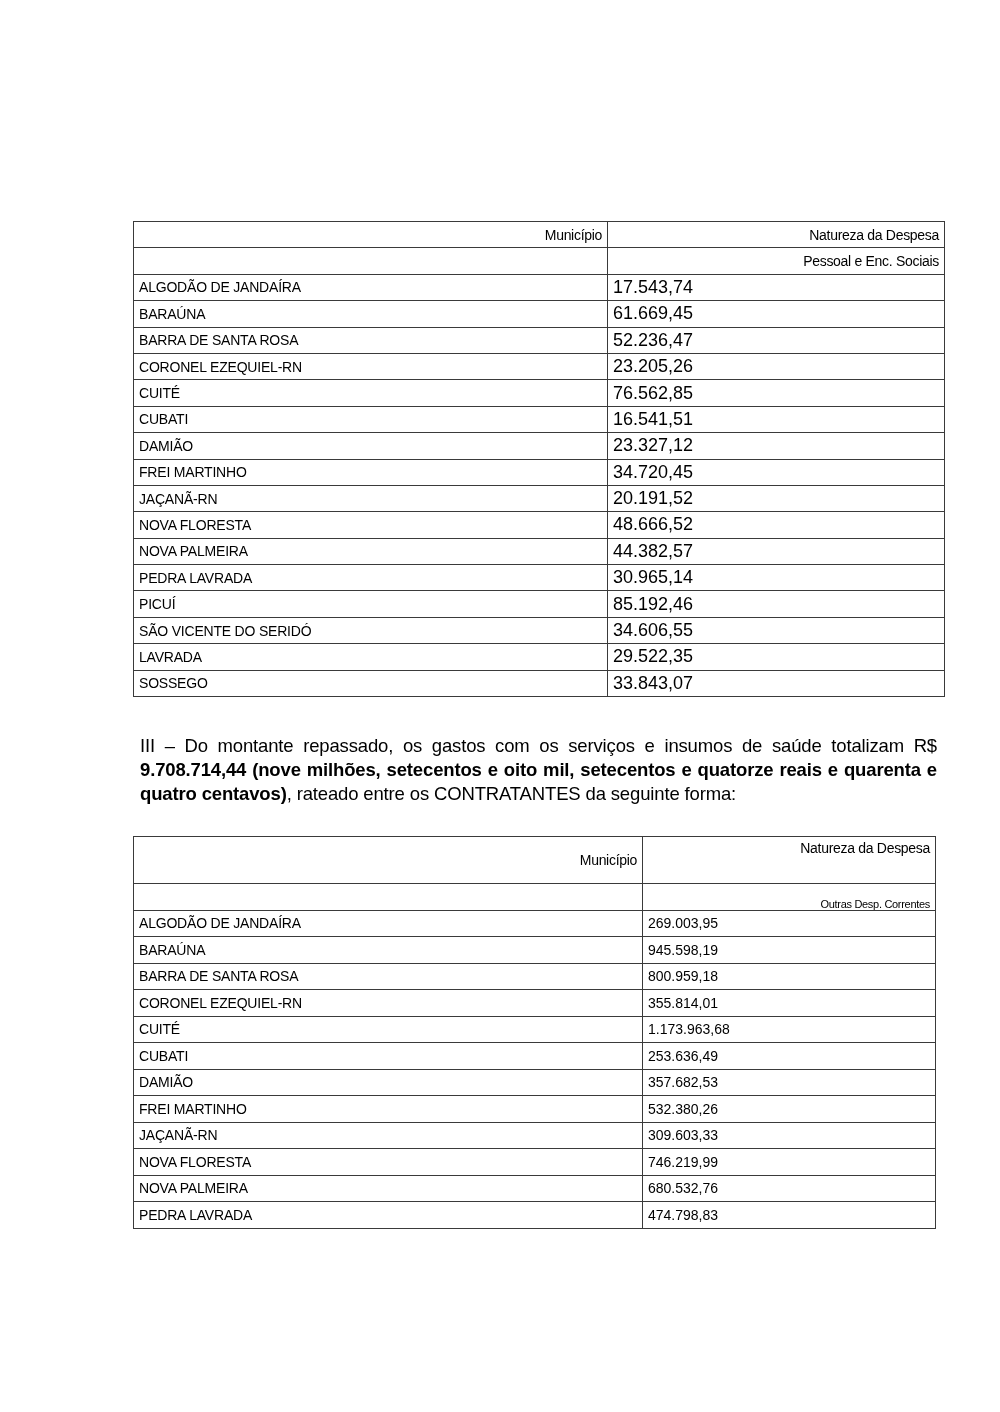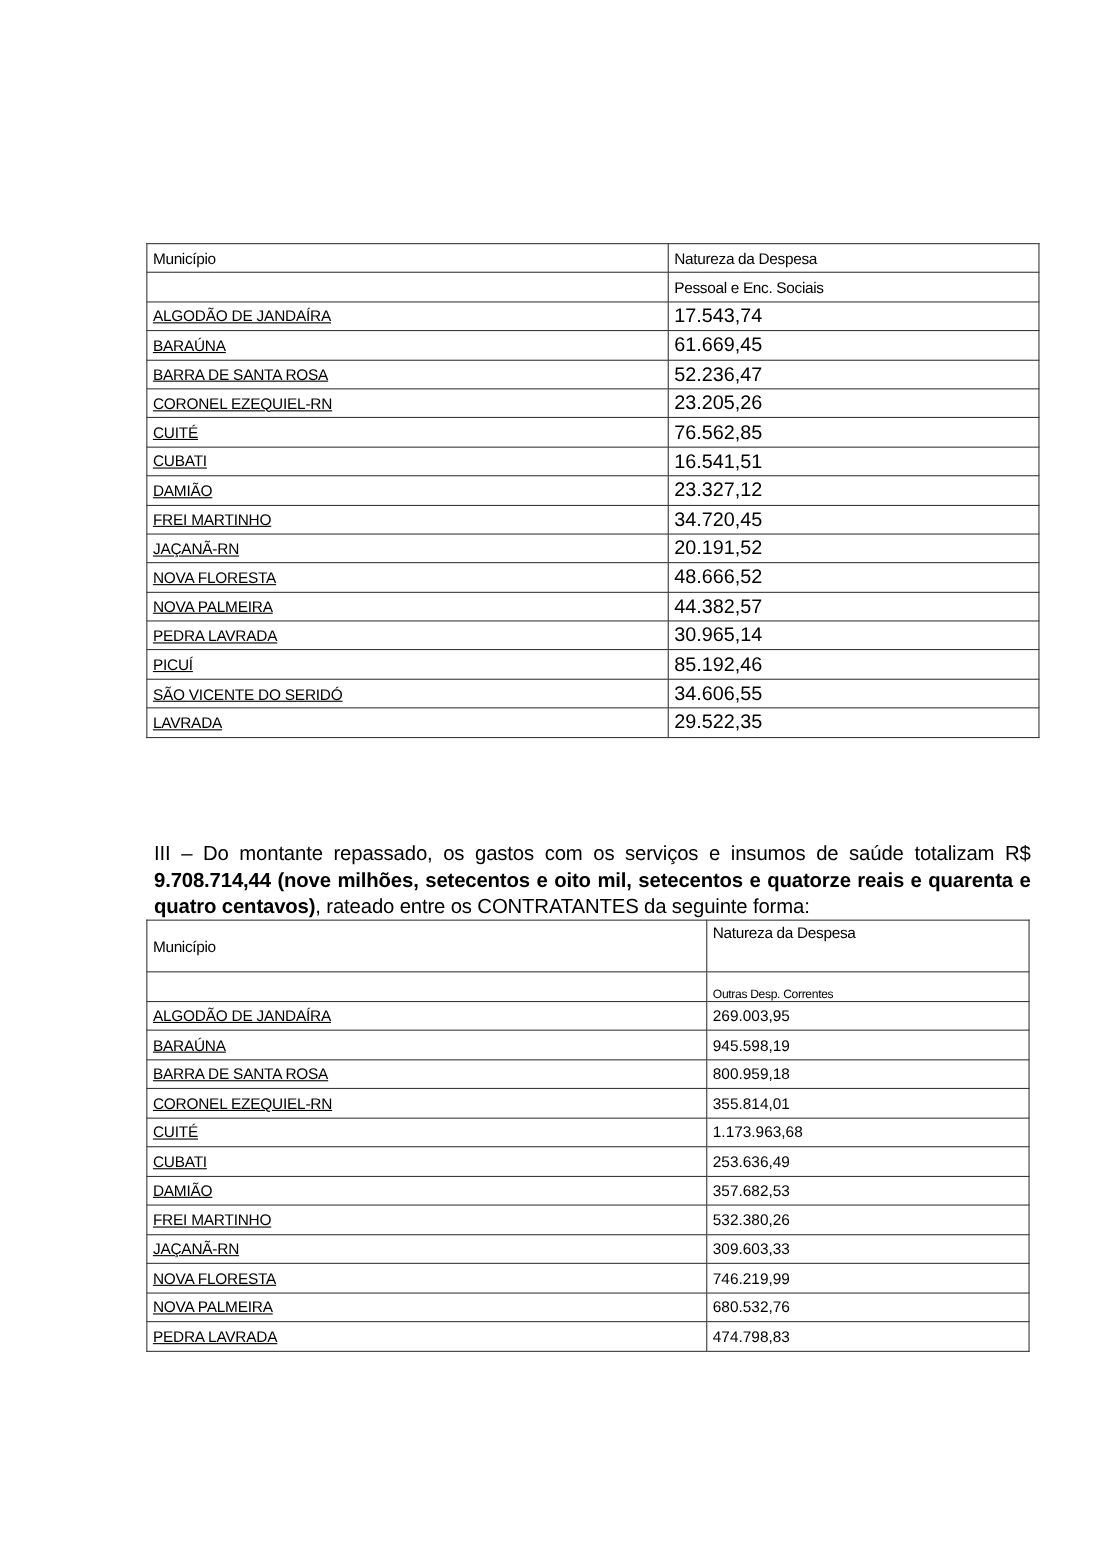--- a/index.html
+++ b/index.html
@@ -8,28 +8,28 @@
   .tbl td { border: 1px solid #3a3a3a; padding: 0 5px; overflow: hidden; white-space: nowrap; }
   .t1 { left: 133px; top: 221px; width: 811px; }
   .t1 col.c1 { width: 474px; }
   .t1 col.c2 { width: 337px; }
   .t1 td { height: 25.4px; }
   .t2 { left: 133px; top: 836px; width: 802px; }
   .t2 col.c1 { width: 509px; }
   .t2 col.c2 { width: 293px; }
   .t2 td { height: 25.5px; }
   .t2 tr.hdr td { height: 43px; }
-  .name { font-family: "Liberation Sans Narrow", "Liberation Sans", sans-serif; font-size: 14px; letter-spacing: -0.2px; transform-origin: left; text-decoration: underline; }
-  .hdr-text { font-family: "Liberation Sans", sans-serif; font-size: 14px; text-align: left; letter-spacing: -0.3px; }
+  .name { font-family: "Liberation Sans Narrow", "Liberation Sans", sans-serif; font-size: 14px; letter-spacing: -0.2px; transform-origin: left; }
+  .hdr-text { font-family: "Liberation Sans", sans-serif; font-size: 14px; text-align: right; letter-spacing: -0.3px; }
   .val { font-family: "Liberation Sans", sans-serif; font-size: 18px; padding-right: 5px !important; }
   .t2 .val { font-size: 14px; }
   .bold { font-weight: bold; }
   .t2 .hdr-top { vertical-align: top; padding-top: 3px; }
   .small { font-size: 11px; vertical-align: bottom; padding-bottom: 1px; }
-  .para { position: absolute; left: 140px; top: 745px; width: 797px; font-family: "Liberation Sans", sans-serif; font-size: 18.5px; line-height: 24px; text-align: justify; letter-spacing: -0.15px; }
+  .para { position: absolute; left: 140px; top: 715px; width: 797px; font-family: "Liberation Sans", sans-serif; font-size: 18.5px; line-height: 24px; text-align: justify; letter-spacing: -0.15px; }
   .para b { font-weight: bold; }
 </style>
 </head>
 <body>
 
 <table class="tbl t1">
   <colgroup>
       <col class="c1">
       <col class="c2">
     </colgroup>
@@ -95,20 +95,24 @@
         <td class="val">85.192,46</td>
       </tr>
       <tr>
         <td class="name">SÃO VICENTE DO SERIDÓ</td>
         <td class="val">34.606,55</td>
       </tr>
       <tr>
         <td class="name">LAVRADA</td>
         <td class="val">29.522,35</td>
       </tr>
+      <tr>
+        <td class="name">SOSSEGO</td>
+        <td class="val">33.843,07</td>
+      </tr>
     </tbody>
 </table>
 
 <p class="para"><span>III – Do montante repassado, os gastos com os serviços e insumos de saúde totalizam R$ </span><b>9.708.714,44 (nove milhões, setecentos e oito mil, setecentos e quatorze reais e quarenta e quatro centavos)</b><span>, rateado entre os CONTRATANTES da seguinte forma:</span></p>
 
 <table class="tbl t2">
   <colgroup>
       <col class="c1">
       <col class="c2">
     </colgroup>

